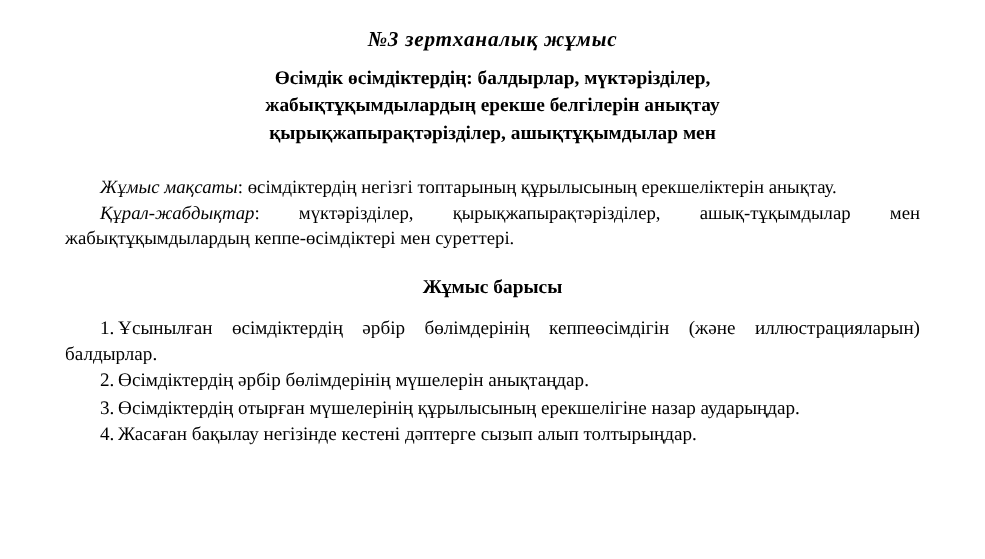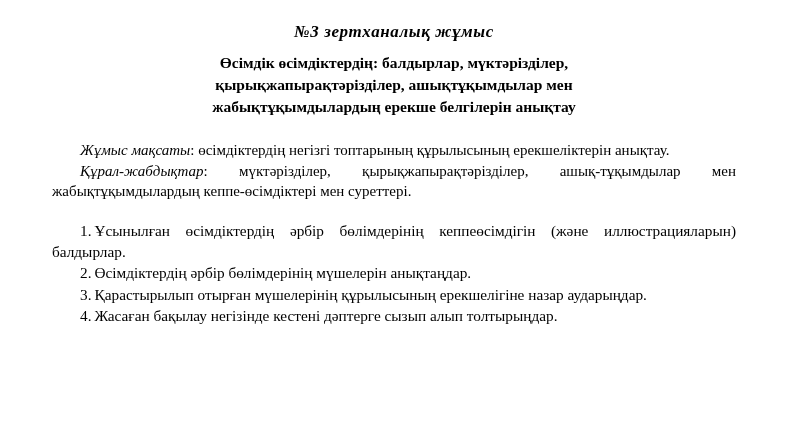--- a/index.html
+++ b/index.html
@@ -75,34 +75,35 @@
 </style>
 </head>
 <body>
 
 <div class="page">
 
   <div class="doc-number">№3 зертханалық жұмыс</div>
 
   <div class="doc-title">
     <span>Өсімдік өсімдіктердің: балдырлар, мүктәрізділер,</span>
+    <span>жабықтұқымдылардың ерекше белгілерін анықтау</span>
     <span>қырықжапырақтәрізділер, ашықтұқымдылар мен</span>
-    <span>жабықтұқымдылардың ерекше белгілерін анықтау</span>
   </div>
 
   <div class="spacer-1"></div>
 
   <p class="para"><span class="lead">Жұмыс мақсаты</span><span>: өсімдіктердің негізгі топтарының құрылысының ерекшеліктерін анықтау.</span></p>
 
   <p class="para"><span class="lead">Құрал-жабдықтар</span><span>: мүктәріздiлер, қырықжапырақтәріздiлер, ашық-тұқымдылар мен жабықтұқымдылардың кеппе-өсімдіктері мен суреттері.</span></p>
 
   <div class="spacer-2"></div>
 
+  <div class="section-head">Жұмыс барысы</div>
 
   <p class="list-item"><span class="num">1.</span><span>Ұсынылған өсімдіктердің әрбір бөлімдерінің кеппеөсімдігін (және иллюстрацияларын) балдырлар.</span></p>
 
   <p class="list-item"><span class="num">2.</span><span>Өсімдіктердің әрбір бөлімдерінің мүшелерін анықтаңдар.</span></p>
 
-  <p class="list-item"><span class="num">3.</span><span>Қарастырылып отырған мүшелерінің құрылысының ерекшелігіне назар аударыңдар.</span></p>
+  <p class="list-item"><span class="num">3.</span><span>Өсімдіктердің отырған мүшелерінің құрылысының ерекшелігіне назар аударыңдар.</span></p>
 
   <p class="list-item"><span class="num">4.</span><span>Жасаған бақылау негізінде кестені дәптерге сызып алып толтырыңдар.</span></p>
 
 </div>
 
 </body></html>

